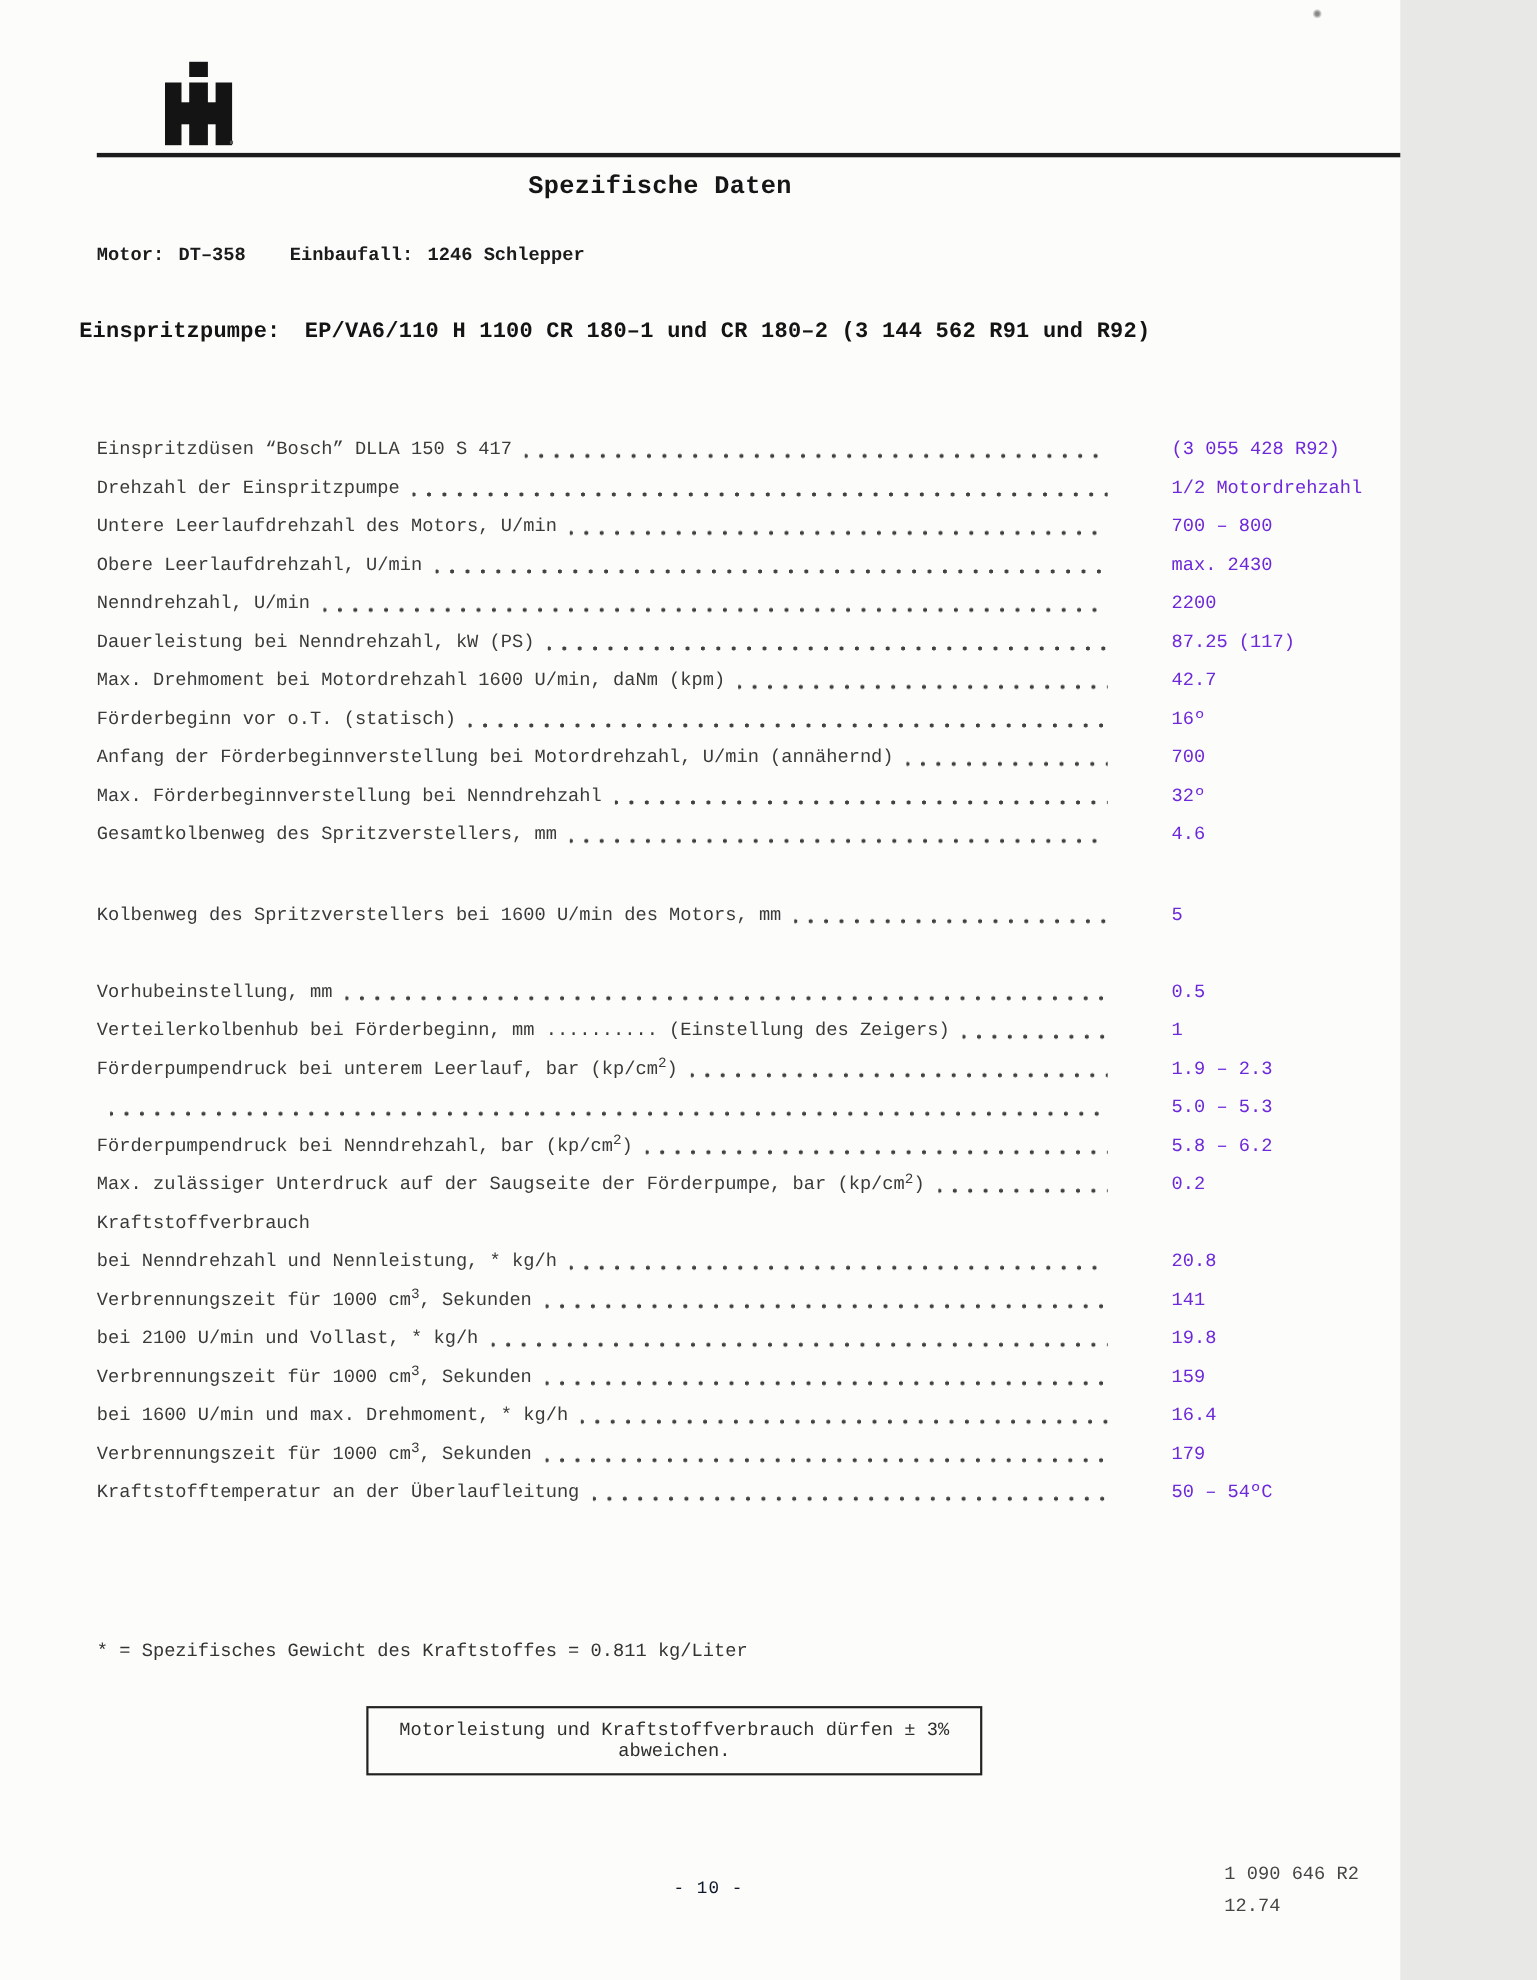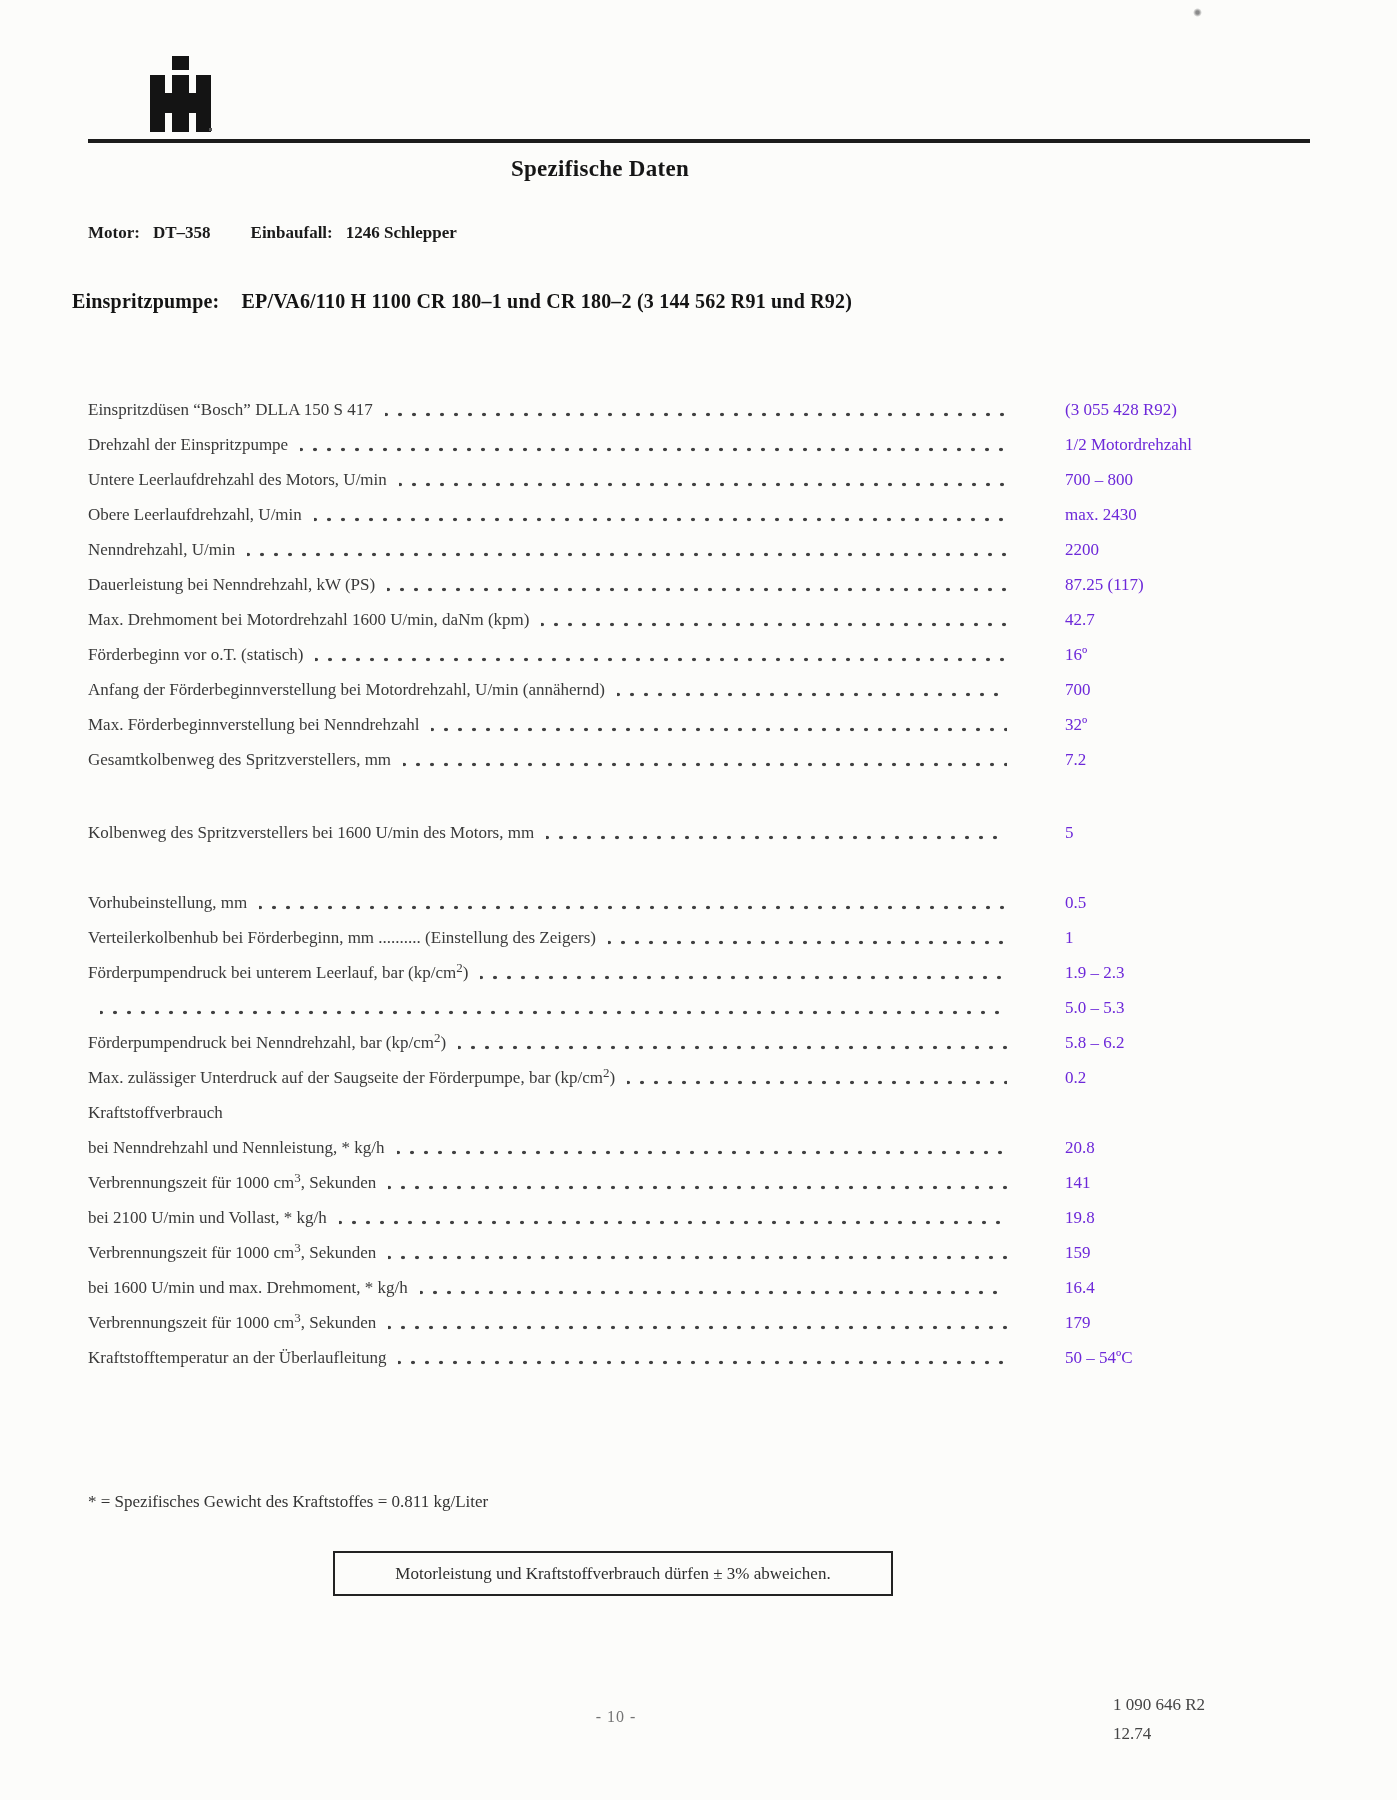--- a/index.html
+++ b/index.html
@@ -1,19 +1,19 @@
 <!DOCTYPE html>
 <html><head>
 <meta charset="utf-8">
 <style>
   html,body { margin:0; padding:0; background:#e8e8e6; }
   .page {
-    position:relative; width:1397px; height:1800px;
+    position:relative; width:1273px; height:1800px;
     background:#fcfcfa;
-    font-family:Liberation Serif, serif;
+    font-family:Liberation Mono, monospace;
     color:#333; overflow:hidden;
   }
   .scan-dot {
     position:absolute; left:1193px; top:8px; width:9px; height:9px; border-radius:50%;
     background:radial-gradient(circle,#8a8a8a 25%, rgba(200,200,200,0) 70%);
   }
   .logo { position:absolute; left:150px; top:56px; width:62px; height:78px; }
   .rule { position:absolute; left:88px; top:139px; width:1222px; height:4px; background:#1c1c1c; }
   .title {
     position:absolute; left:0; top:156px; width:1200px; text-align:center;
@@ -37,21 +37,21 @@
   }
   .spec-value { flex:none; width:230px; white-space:nowrap; color:#6d28d9; }
   sup.bigsup { font-size:13px; line-height:0; vertical-align:6px; }
 
   .footnote { position:absolute; left:88px; top:1492px; font-size:17px; color:#333; white-space:nowrap; }
   .notice-box {
     position:absolute; left:333px; top:1551px; width:556px;
     border:2px solid #222; padding:11px 0 10px 0; text-align:center;
     font-size:17px; color:#2e2e2e; background:#fcfcfa;
   }
-  .page-number { position:absolute; left:556px; top:1708px; width:120px; text-align:center; font-size:16px; color:#737373; letter-spacing:1px; }
+  .page-number { position:absolute; left:584px; top:1708px; width:120px; text-align:center; font-size:16px; color:#0f172a; letter-spacing:1px; }
   .doc-ref { position:absolute; left:1113px; top:1690px; font-size:17px; color:#454545; line-height:29px; white-space:nowrap; }
 </style>
 </head>
 <body>
 
 <div class="page">
 
   <div class="scan-dot"></div>
 
   <div class="logo">
@@ -126,21 +126,21 @@
           <span class="spec-value">700</span>
         </div>
         <div class="spec-row">
           <span class="spec-label">Max. Förderbeginnverstellung bei Nenndrehzahl</span>
           <span class="spec-leader"></span>
           <span class="spec-value">32º</span>
         </div>
         <div class="spec-row">
           <span class="spec-label">Gesamtkolbenweg des Spritzverstellers, mm</span>
           <span class="spec-leader"></span>
-          <span class="spec-value">7.2</span>
+          <span class="spec-value">4.6</span>
         </div>
       </div>
       <div class="spec-group">
         <div class="spec-row">
           <span class="spec-label">Kolbenweg des Spritzverstellers bei 1600 U/min des Motors, mm</span>
           <span class="spec-leader"></span>
           <span class="spec-value">5</span>
         </div>
       </div>
       <div class="spec-group">

